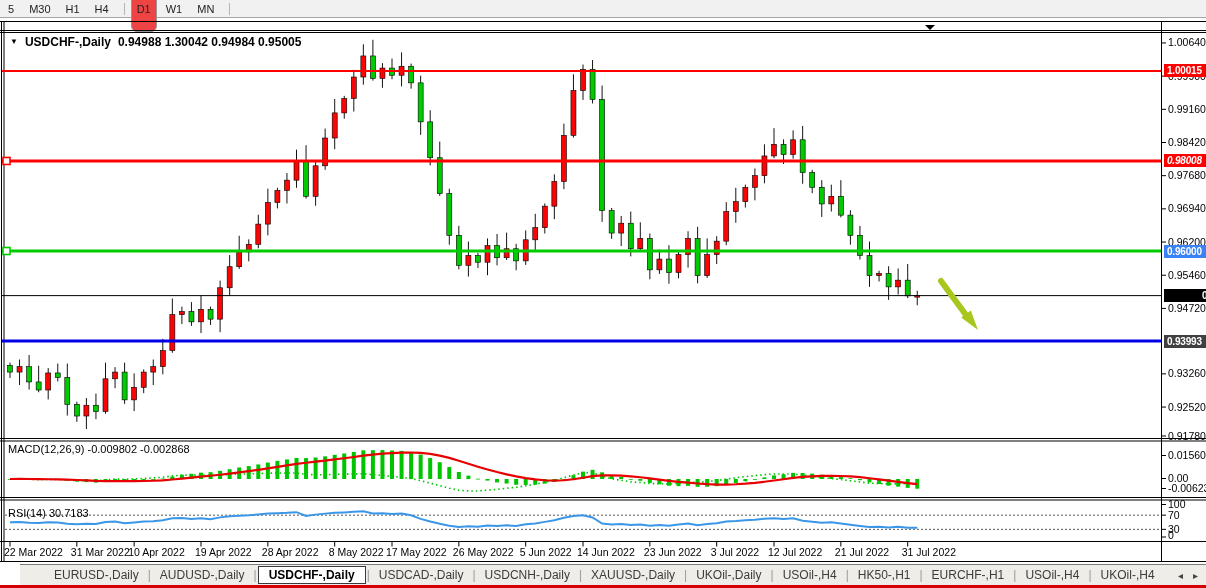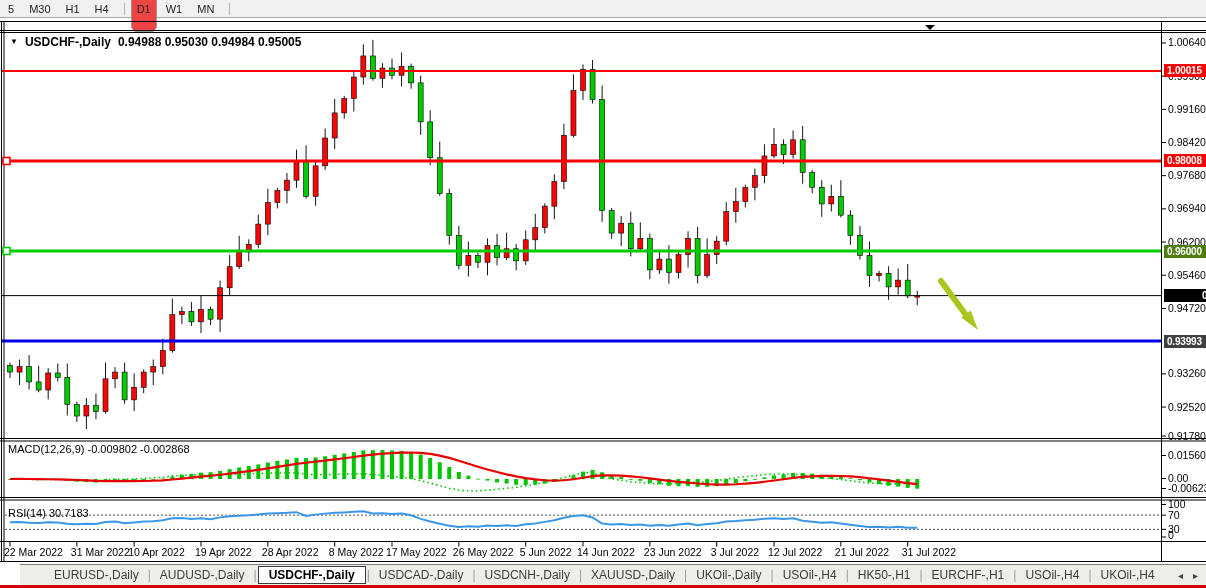--- a/index.html
+++ b/index.html
@@ -440,29 +440,29 @@
     <text x="643.85" y="556" font-size="10.5" fill="#000">23 Jun 2022</text>
     <text x="710.7" y="556" font-size="10.5" fill="#000">3 Jul 2022</text>
     <text x="768" y="556" font-size="10.5" fill="#000">12 Jul 2022</text>
     <text x="834.85" y="556" font-size="10.5" fill="#000">21 Jul 2022</text>
     <text x="901.7" y="556" font-size="10.5" fill="#000">31 Jul 2022</text>
   </svg>
 
 <div class="chart-title">
   <span class="tri">▼</span>
   <span>USDCHF-,Daily</span>
-  <span>0.94988 0.95030 0.94984 0.95005</span>
+  <span>0.94988 1.30042 0.94984 0.95005</span>
 </div>
 
 <div class="ind-label" id="macd-label">MACD(12,26,9) -0.009802 -0.002868</div>
 <div class="ind-label" id="rsi-label">RSI(14) 30.7183</div>
 
 <div class="price-tag" style="background: rgb(255, 0, 0); color: rgb(255, 255, 255); top: 64.4735px;">1.00015</div>
-<div class="price-tag" style="background: rgb(255, 0, 0); color: rgb(255, 255, 255); top: 154.467px;">0.98008</div>
-<div class="price-tag" style="background: #4d7c0f; color: rgb(255, 255, 255); top: 244.506px;">0.96000</div>
+<div class="price-tag" style="background: rgb(255, 0, 0); color: rgb(255, 255, 255); top: 154.467px; font-style: italic;">0.98008</div>
+<div class="price-tag" style="background: #3b82f6; color: rgb(255, 255, 255); top: 244.506px;">0.96000</div>
 <div class="price-tag" style="background: rgb(0, 0, 0); color: rgb(255, 255, 255); top: 289.122px; padding-left: 38px;">0.95005</div>
 <div class="price-tag" style="background: #404040; color: rgb(255, 255, 255); top: 334.5px;">0.93993</div>
 
 <div class="tabbar" id="tabbar">
     <span class="tab">EURUSD-,Daily</span>
     <span class="tabsep">|</span>
     <span class="tab">AUDUSD-,Daily</span>
     <span class="tabsep">|</span>
     <span class="tab active">USDCHF-,Daily</span>
     <span class="tabsep">|</span>

